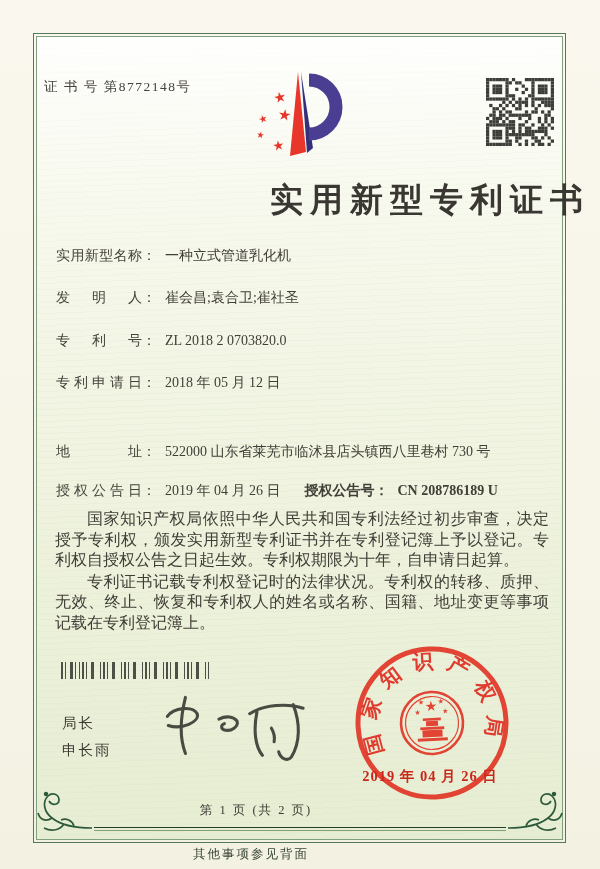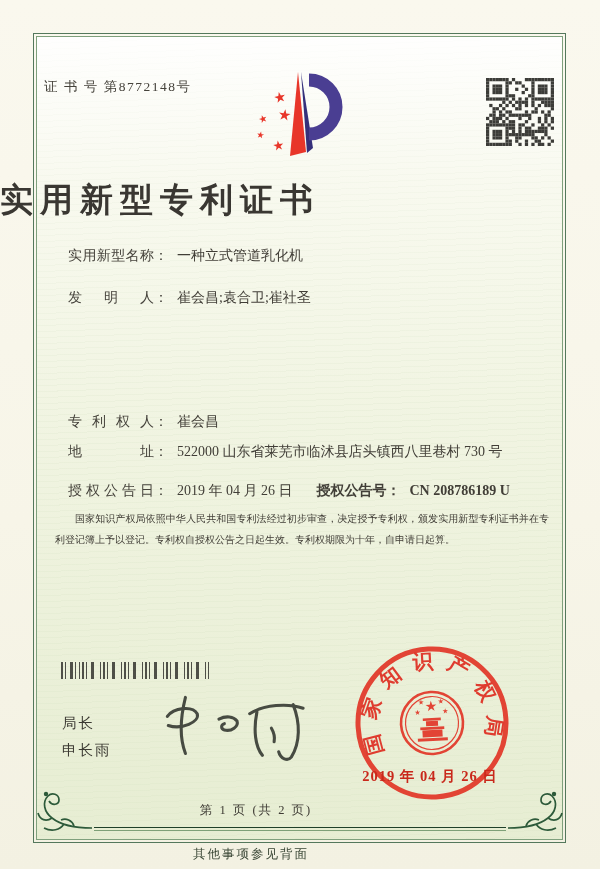--- a/index.html
+++ b/index.html
@@ -16,30 +16,30 @@
   .frame-inner{position:absolute; inset:2px; border:1.5px solid #7fa07c;
     background:
       linear-gradient(180deg, rgba(255,255,255,.92) 0%, rgba(248,250,240,.75) 18%,
         rgba(238,244,223,.65) 45%, rgba(231,239,212,.70) 75%, rgba(227,236,206,.78) 100%),
       repeating-linear-gradient(178deg, rgba(141,173,122,.16) 0px, rgba(141,173,122,.16) 1px,
         rgba(255,255,255,0) 1px, rgba(255,255,255,0) 6px);
   }
   .abs{position:absolute; z-index:3;}
   
   .cert-no{left:44px; top:78px; font-size:13.5px; letter-spacing:1.5px; color:#45423b;}
-  .title{left:0; right:10px; top:178px; text-align:left; font-size:33px;
+  .title{left:0; right:10px; top:178px; text-align:right; font-size:33px;
     font-weight:600; letter-spacing:7px; color:#3a3732;}
   
   .field-row{left:56px; width:505px; font-size:14px; color:#413e37; white-space:nowrap;}
   .flabel{display:inline-block; width:86px; text-align:justify; text-align-last:justify;
-    color:#46433c;margin-left:12px;}
+    color:#46433c;}
   .fcolon{margin-right:9px;}
   .pair2{margin-left:24px;font-weight:bold;}
   
-  .body-text{left:55px; top:509px; width:494px; font-size:10px; line-height:20.5px;
+  .body-text{left:55px; top:509px; width:494px; font-size:16px; line-height:20.5px;
     color:#403d36; text-align:justify;}
   .body-text p{margin:0 0 1px 0; text-indent:2em;}
   
   .barcode{left:61px; top:662px; width:148px; height:17px; opacity:.85;
     background:repeating-linear-gradient(90deg,
       #33332e 0 2px, transparent 2px 4px, #33332e 4px 5px, transparent 5px 9px,
       #33332e 9px 12px, transparent 12px 13.5px, #33332e 13.5px 14.5px, transparent 14.5px 18px,
       #33332e 18px 19px, transparent 19px 21px);}
   .signer{left:62px; top:710px; font-size:14.5px; line-height:27px; color:#3c3a33;
     letter-spacing:2px;}
@@ -328,32 +328,36 @@
   </div>
 
   <div class="abs title">实用新型专利证书</div>
 
   <div class="abs field-row" style="top:247px">
     <span class="flabel">实用新型名称</span><span class="fcolon">：</span><span>一种立式管道乳化机</span>
   </div>
   <div class="abs field-row" style="top:289px">
     <span class="flabel">发明人</span><span class="fcolon">：</span><span>崔会昌;袁合卫;崔社圣</span>
   </div>
-  <div class="abs field-row" style="top:413px">
-    <span class="flabel">专利权人</span><span class="fcolon">：</span><span>崔会昌</span>
+  <div class="abs field-row" style="top:332px">
+    <span class="flabel">专利号</span><span class="fcolon">：</span><span>ZL 2018 2 0703820.0</span>
+  </div>
+  <div class="abs field-row" style="top:374px">
+    <span class="flabel">专利申请日</span><span class="fcolon">：</span><span>2018 年 05 月 12 日</span>
   </div>
   <div class="abs field-row" style="top:443px">
     <span class="flabel">地址</span><span class="fcolon">：</span><span>522000 山东省莱芜市临沭县店头镇西八里巷村 730 号</span>
   </div>
   <div class="abs field-row" style="top:482px">
     <span class="flabel">授权公告日</span><span class="fcolon">：</span><span>2019 年 04 月 26 日</span><span class="pair2"><span>授权公告号</span><span class="fcolon">：</span><span>CN 208786189 U</span></span>
   </div>
 
   <div class="abs body-text">
     <p>国家知识产权局依照中华人民共和国专利法经过初步审查，决定授予专利权，颁发实用新型专利证书并在专利登记簿上予以登记。专利权自授权公告之日起生效。专利权期限为十年，自申请日起算。</p>
+    <p>专利证书记载专利权登记时的法律状况。专利权的转移、质押、无效、终止、恢复和专利权人的姓名或名称、国籍、地址变更等事项记载在专利登记簿上。</p>
   </div>
 
   <div class="abs barcode"></div>
 
   <div class="abs signer">
     <div>局长</div>
     <div>申长雨</div>
   </div>
 
   <div class="abs" style="left:155px; top:692px;">

